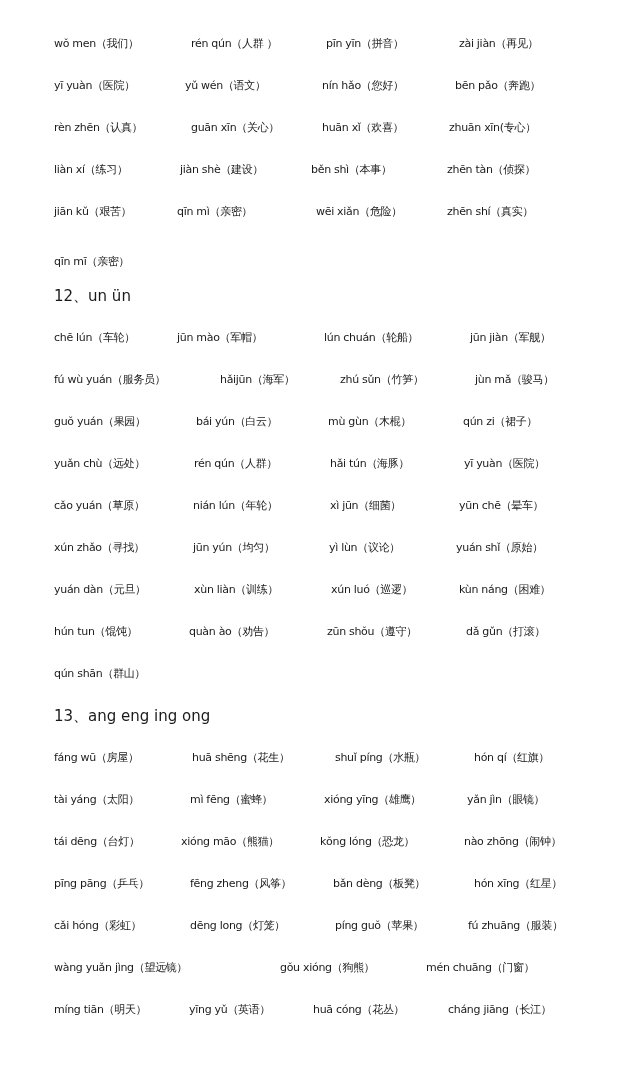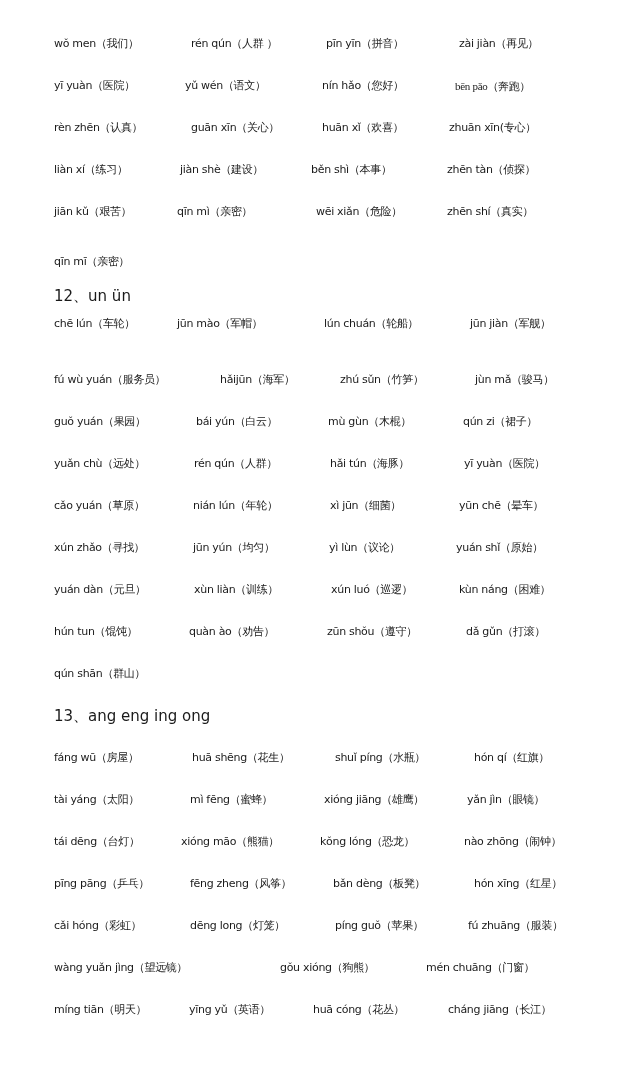--- a/index.html
+++ b/index.html
@@ -20,21 +20,21 @@
     <div class="line" style="top: 32px;">
       <span class="item" style="left: 54px;">wǒ men（我们）</span>
       <span class="item" style="left: 191px;">rén qún（人群 ）</span>
       <span class="item" style="left: 326px;">pīn yīn（拼音）</span>
       <span class="item" style="left: 459px;">zài jiàn（再见）</span>
     </div>
     <div class="line" style="top: 74px;">
       <span class="item" style="left: 54px;">yī yuàn（医院）</span>
       <span class="item" style="left: 185px;">yǔ wén（语文）</span>
       <span class="item" style="left: 322px;">nín hǎo（您好）</span>
-      <span class="item" style="left: 455px; font-family: Liberation Serif, serif;">bēn pǎo（奔跑）</span>
+      <span class="item" style="left: 455px;">bēn pǎo（奔跑）</span>
     </div>
     <div class="line" style="top: 116px;">
       <span class="item" style="left: 54px;">rèn zhēn（认真）</span>
       <span class="item" style="left: 191px;">guān xīn（关心）</span>
       <span class="item" style="left: 322px;">huān xǐ（欢喜）</span>
       <span class="item" style="left: 449px;">zhuān xīn(专心）</span>
     </div>
     <div class="line" style="top: 158px;">
       <span class="item" style="left: 54px;">liàn xí（练习）</span>
       <span class="item" style="left: 180px;">jiàn shè（建设）</span>
@@ -44,21 +44,21 @@
     <div class="line" style="top: 200px;">
       <span class="item" style="left: 54px;">jiān kǔ（艰苦）</span>
       <span class="item" style="left: 177px;">qīn mì（亲密）</span>
       <span class="item" style="left: 316px;">wēi xiǎn（危险）</span>
       <span class="item" style="left: 447px;">zhēn shí（真实）</span>
     </div>
     <div class="line" style="top: 250px;">
       <span class="item" style="left: 54px;">qīn mī（亲密）</span>
     </div>
     <div class="heading" style="top: 284px;">12、un ün</div>
-    <div class="line" style="top: 312px;">
+    <div class="line" style="top: 326px;">
       <span class="item" style="left: 54px;">chē lún（车轮）</span>
       <span class="item" style="left: 177px;">jūn mào（军帽）</span>
       <span class="item" style="left: 324px;">lún chuán（轮船）</span>
       <span class="item" style="left: 470px; text-align: right;">jūn jiàn（军舰）</span>
     </div>
     <div class="line" style="top: 368px;">
       <span class="item" style="left: 54px;">fú wù yuán（服务员）</span>
       <span class="item" style="left: 220px;">hǎijūn（海军）</span>
       <span class="item" style="left: 340px;">zhú sǔn（竹笋）</span>
       <span class="item" style="left: 475px;">jùn mǎ（骏马）</span>
@@ -105,21 +105,21 @@
     <div class="heading" style="top: 704px;">13、ang eng ing ong</div>
     <div class="line" style="top: 746px;">
       <span class="item" style="left: 54px;">fáng wū（房屋）</span>
       <span class="item" style="left: 192px;">huā shēng（花生）</span>
       <span class="item" style="left: 335px;">shuǐ píng（水瓶）</span>
       <span class="item" style="left: 474px;">hón qí（红旗）</span>
     </div>
     <div class="line" style="top: 788px;">
       <span class="item" style="left: 54px;">tài yáng（太阳）</span>
       <span class="item" style="left: 190px;">mì fēng（蜜蜂）</span>
-      <span class="item" style="left: 324px;">xióng jiāng（雄鹰）</span>
+      <span class="item" style="left: 324px;">xióng yīng（雄鹰）</span>
       <span class="item" style="left: 467px;">yǎn jìn（眼镜）</span>
     </div>
     <div class="line" style="top: 830px;">
       <span class="item" style="left: 54px;">tái dēng（台灯）</span>
       <span class="item" style="left: 181px;">xióng māo（熊猫）</span>
       <span class="item" style="left: 320px;">kǒng lóng（恐龙）</span>
       <span class="item" style="left: 464px;">nào zhōng（闹钟）</span>
     </div>
     <div class="line" style="top: 872px;">
       <span class="item" style="left: 54px;">pīng pāng（乒乓）</span>

